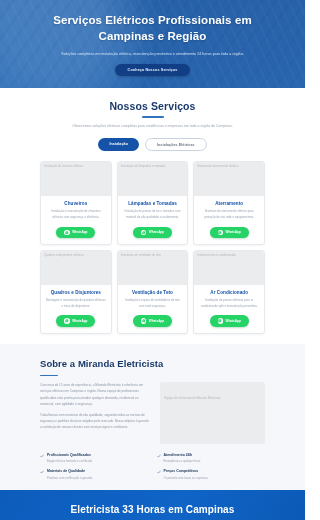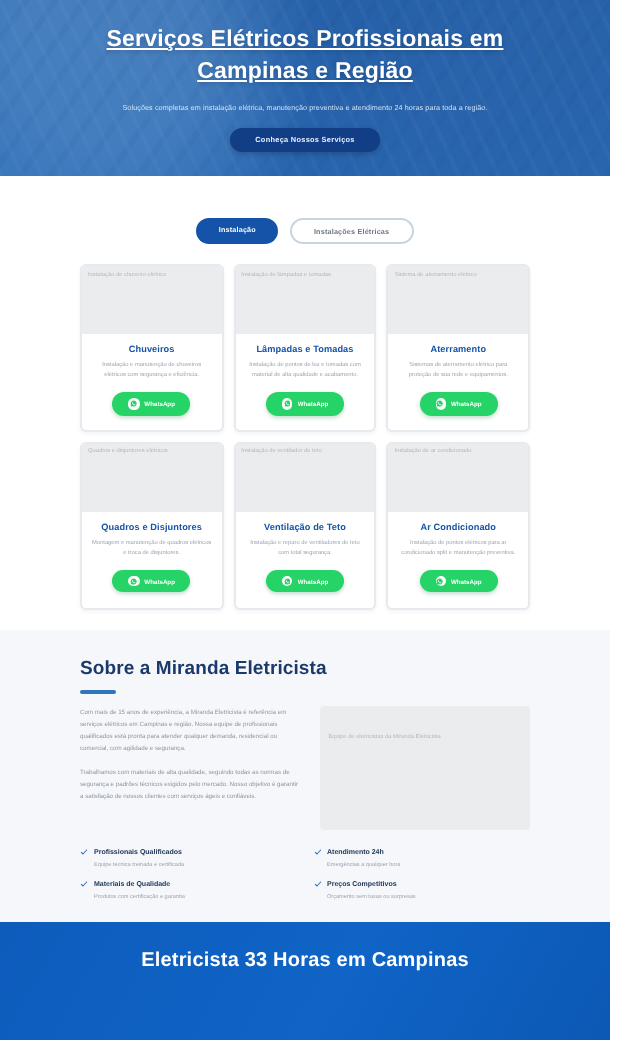--- a/index.html
+++ b/index.html
@@ -41,21 +41,20 @@
     padding: 13px 36px 0;
     text-align: center;
   }
   .hero-title {
     color: #ffffff;
     font-size: 11.5px;
     font-weight: bold;
     line-height: 1.38;
     letter-spacing: .1px;
     text-shadow: 0 1px 2px rgba(0,0,0,.18);
-    text-decoration: underline;
   }
   .hero-sub {
     margin-top: 6px;
     color: rgba(224,238,252,.92);
     font-size: 3.6px;
     line-height: 1.85;
     letter-spacing: .05px;
   }
   .hero-btn {
     display: inline-block;
@@ -249,20 +248,25 @@
 
   <section class="hero">
     <div class="hero-inner">
       <h1 class="hero-title">Serviços Elétricos Profissionais em Campinas e Região</h1>
       <p class="hero-sub">Soluções completas em instalação elétrica, manutenção preventiva e atendimento 24 horas para toda a região.</p>
       <div class="hero-btn">Conheça Nossos Serviços</div>
     </div>
   </section>
 
   <section class="services">
+    <div class="sec-head">
+      <h2 class="sec-title">Nossos Serviços</h2>
+      <div class="sec-rule"></div>
+      <p class="sec-sub">Oferecemos soluções elétricas completas para residências e empresas em toda a região de Campinas.</p>
+    </div>
 
     <div class="tabs">
       <div class="tab active">Instalação</div>
       <div class="tab idle">Instalações Elétricas</div>
     </div>
 
     <div class="grid">
 
       <div class="card">
         <div class="card-img">

